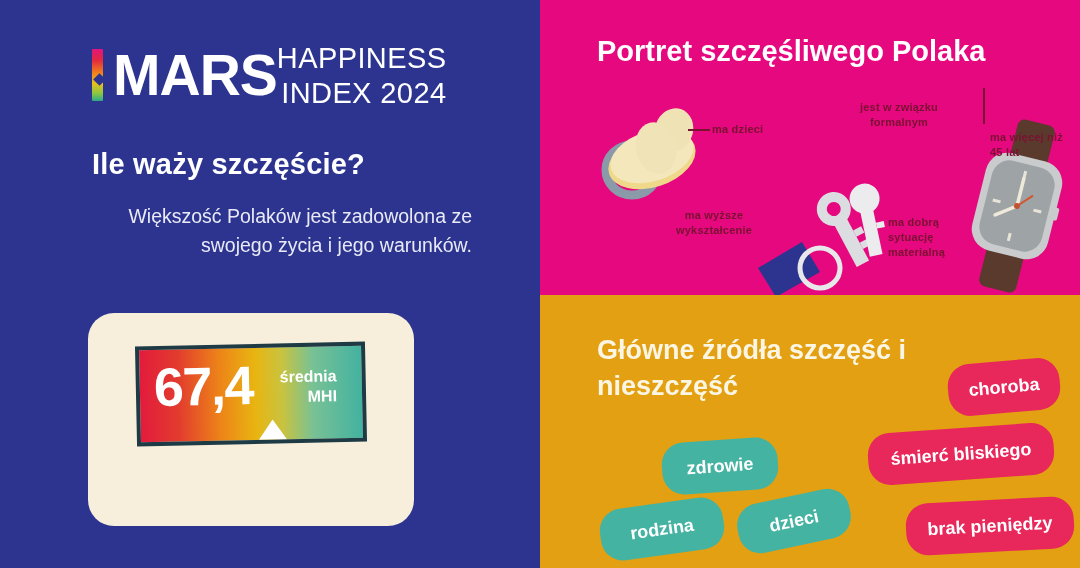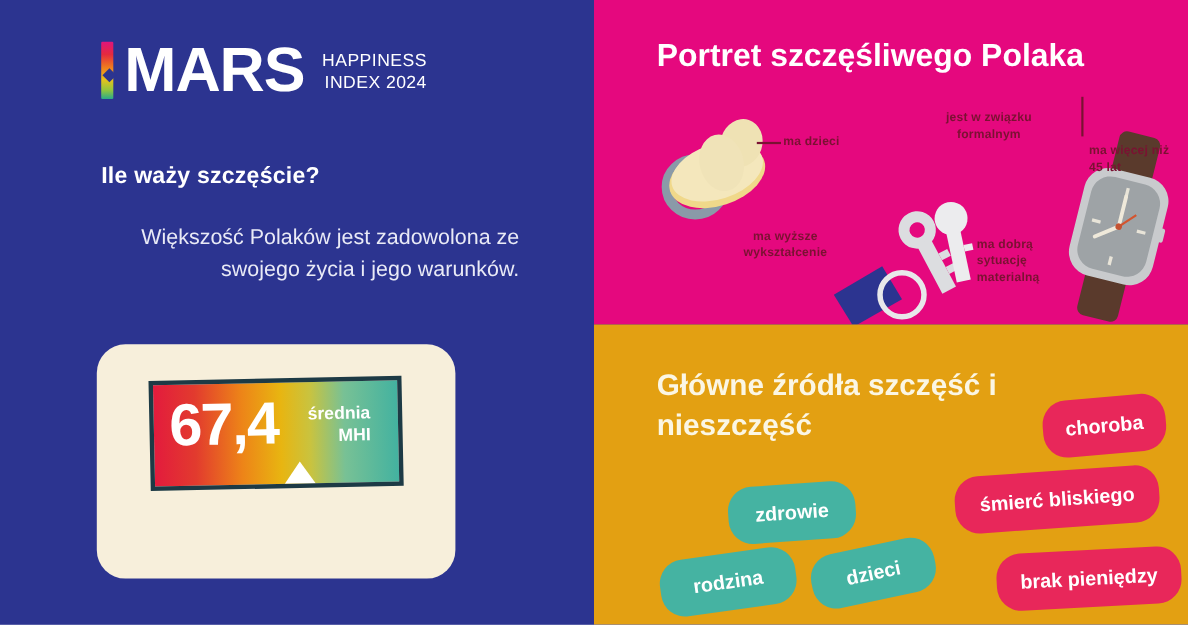--- a/index.html
+++ b/index.html
@@ -65,34 +65,33 @@
     transform: rotate(45deg);
   }
   .logo-mars {
     font-size: 57px;
     font-weight: bold;
     letter-spacing: -1px;
     color: #ffffff;
     line-height: 0.92;
   }
   .logo-sub {
-    margin-left: 16px;
-    color: #ffffff;
-    font-size: 16px;
+    color: #ffffff;
+    font-size: 29px;
     line-height: 1.22;
     letter-spacing: 0.4px;
     padding-top: 3px;
   }
 
   
   .left-h2 {
     position: absolute;
     left: 92px; top: 148px;
     color: #ffffff;
-    font-size: 21px;
+    font-size: 29px;
     font-weight: bold;
     letter-spacing: 0.2px;
   }
   .left-p {
     position: absolute;
     left: 92px; top: 202px;
     width: 380px;
     color: #e9eaf6;
     font-size: 19.5px;
     line-height: 1.5;

